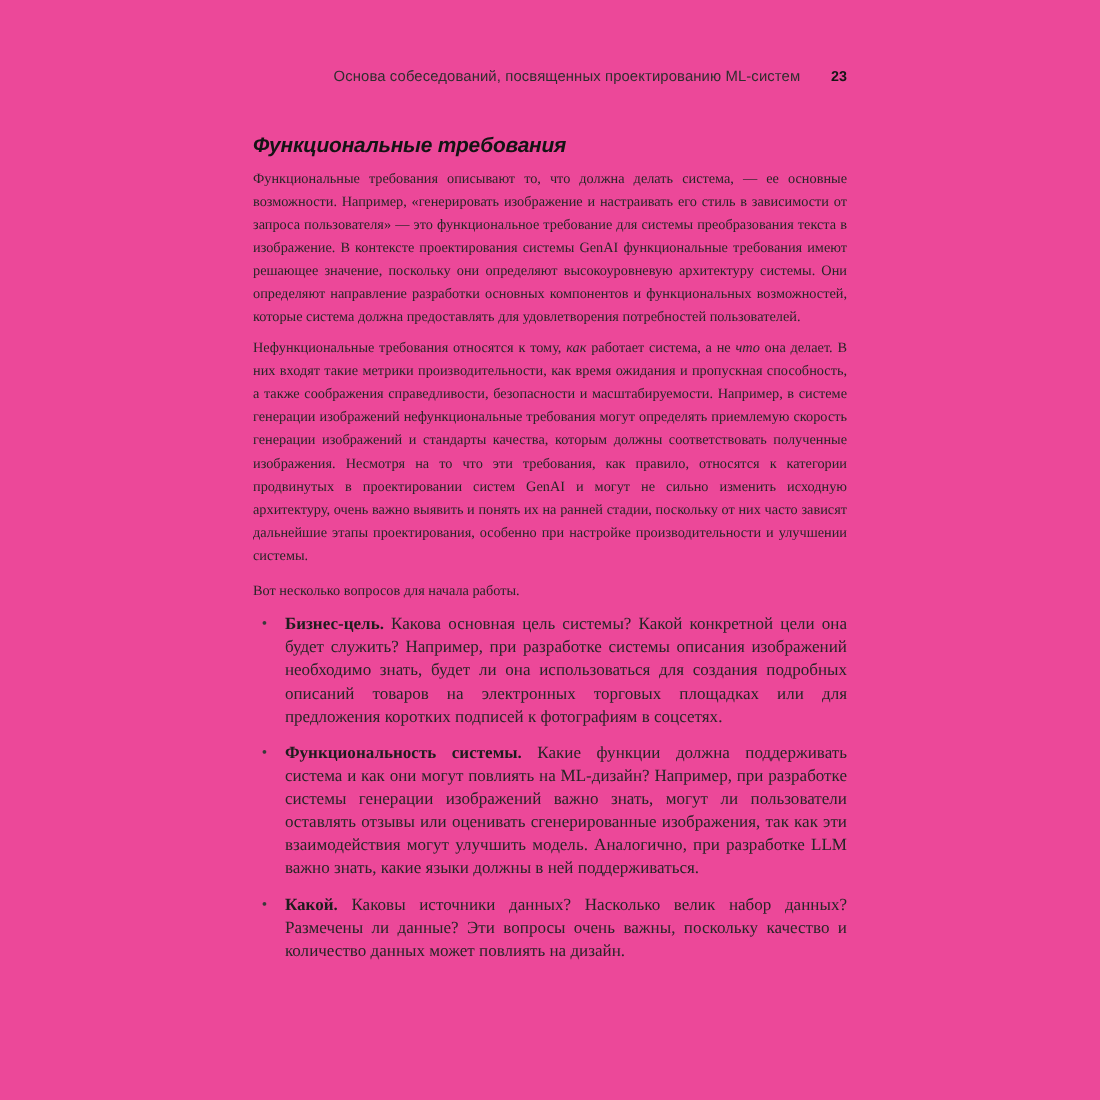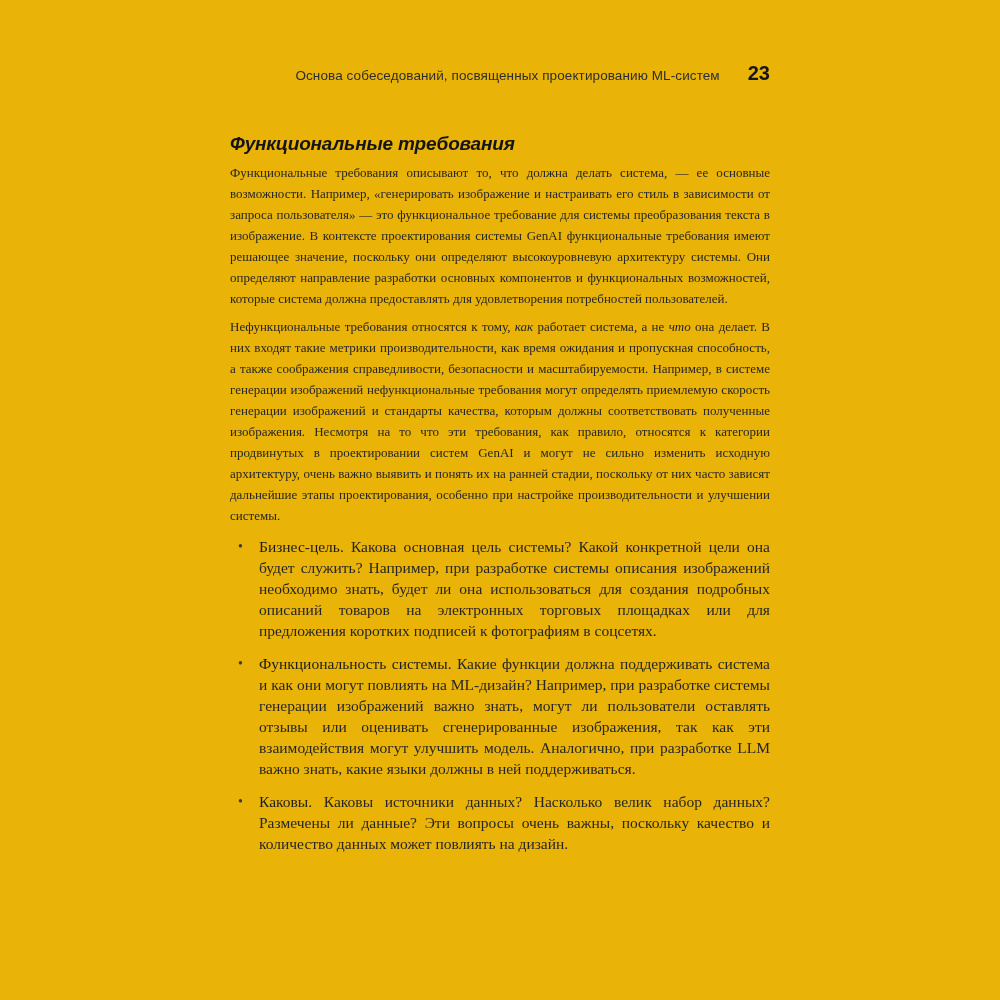--- a/index.html
+++ b/index.html
@@ -4,21 +4,21 @@
 <style>
   html, body {
     margin: 0;
     padding: 0;
     background: #ffffff;
   }
   .page {
     position: relative;
     width: 1000px;
     height: 1000px;
-    background: #eab308;
+    background: #ec4899;
     color: #262626;
     font-family: "Liberation Serif", serif;
     overflow: hidden;
   }
   .running-head {
     position: absolute;
     top: 62px;
     left: 230px;
     width: 540px;
     display: flex;
@@ -26,32 +26,32 @@
     align-items: baseline;
     gap: 28px;
     font-family: "Liberation Sans", sans-serif;
   }
   .rh-title {
     font-size: 13.5px;
     color: #2e2e2e;
     letter-spacing: 0.1px;
   }
   .rh-page {
-    font-size: 20px;
+    font-size: 13px;
     font-weight: 700;
     color: #161616;
   }
   .content {
     position: absolute;
     top: 117px;
     left: 230px;
     width: 540px;
   }
   h2.sec-heading {
-    margin: 16px 0 7px 0;
+    margin: 5px 0 7px 0;
     font-family: "Liberation Sans", sans-serif;
     font-style: italic;
     font-weight: 700;
     font-size: 19px;
     line-height: 22px;
     color: #141414;
     letter-spacing: -0.2px;
   }
   h2.sec-heading.not-first {
     margin-top: 15px;
@@ -85,21 +85,21 @@
     color: #262626;
   }
   ul.q-list .bullet {
     position: absolute;
     left: 8px;
     top: 0;
     font-size: 14px;
     color: #3a3a3a;
   }
   ul.q-list b {
-    font-weight: 400;
+    font-weight: 700;
     color: #1d1d1d;
     margin-top: 36px;
   }
 </style>
 </head>
 <body>
 
 <div class="page">
 
   <header class="running-head">
@@ -109,32 +109,33 @@
 
   <main class="content">
 
     <h2 class="sec-heading">Функциональные требования</h2>
 
     <p class="body-p">Функциональные требования описывают то, что должна делать система, — ее основные возможности. Например, «генерировать изображение и настраивать его стиль в зависимости от запроса пользователя» — это функциональное требование для системы преобразования текста в изображение. В контексте проектирования системы GenAI функциональные требования имеют решающее значение, поскольку они определяют высокоуровневую архитектуру системы. Они определяют направление разработки основных компонентов и функциональных возможностей, которые система должна предоставлять для удовлетворения потребностей пользователей.</p>
 
 
     <p class="body-p"><span>Нефункциональные требования относятся к тому, </span><span class="ital">как</span><span> работает система, а не </span><span class="ital">что</span><span> она делает. В них входят такие метрики производительности, как время ожидания и пропускная способность, а также соображения справедливости, безопасности и масштабируемости. Например, в системе генерации изображений нефункциональные требования могут определять приемлемую скорость генерации изображений и стандарты качества, которым должны соответствовать полученные изображения. Несмотря на то что эти требования, как правило, относятся к категории продвинутых в проектировании систем GenAI и могут не сильно изменить исходную архитектуру, очень важно выявить и понять их на ранней стадии, поскольку от них часто зависят дальнейшие этапы проектирования, особенно при настройке производительности и улучшении системы.</span></p>
 
+    <p class="body-p intro">Вот несколько вопросов для начала работы.</p>
 
     <ul class="q-list">
 
       <li>
         <span class="bullet">•</span><b>Бизнес-цель.</b><span> Какова основная цель системы? Какой конкретной цели она будет служить? Например, при разработке системы описания изображений необходимо знать, будет ли она использоваться для создания подробных описаний товаров на электронных торговых площадках или для предложения коротких подписей к фотографиям в соцсетях.</span>
       </li>
 
       <li>
         <span class="bullet">•</span><b>Функциональность системы.</b><span> Какие функции должна поддерживать система и как они могут повлиять на ML-дизайн? Например, при разработке системы генерации изображений важно знать, могут ли пользователи оставлять отзывы или оценивать сгенерированные изображения, так как эти взаимодействия могут улучшить модель. Аналогично, при разработке LLM важно знать, какие языки должны в ней поддерживаться.</span>
       </li>
 
       <li>
-        <span class="bullet">•</span><b>Каковы.</b><span> Каковы источники данных? Насколько велик набор данных? Размечены ли данные? Эти вопросы очень важны, поскольку качество и количество данных может повлиять на дизайн.</span>
+        <span class="bullet">•</span><b>Какой.</b><span> Каковы источники данных? Насколько велик набор данных? Размечены ли данные? Эти вопросы очень важны, поскольку качество и количество данных может повлиять на дизайн.</span>
       </li>
 
     </ul>
 
   </main>
 
 </div>
 
 </body></html>

